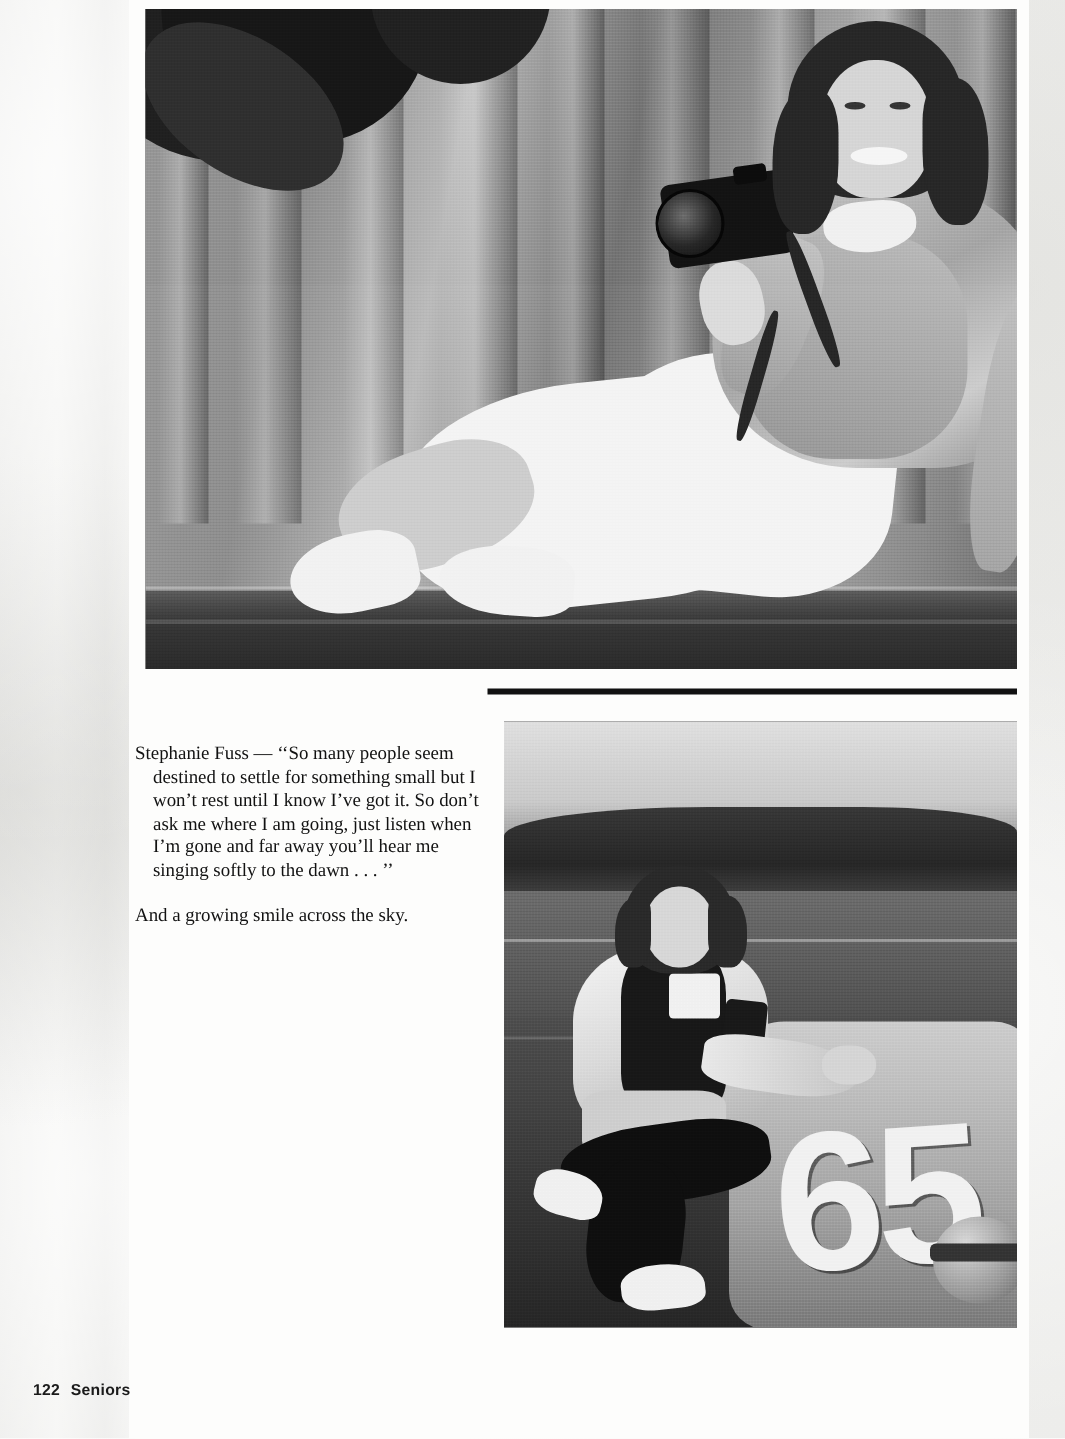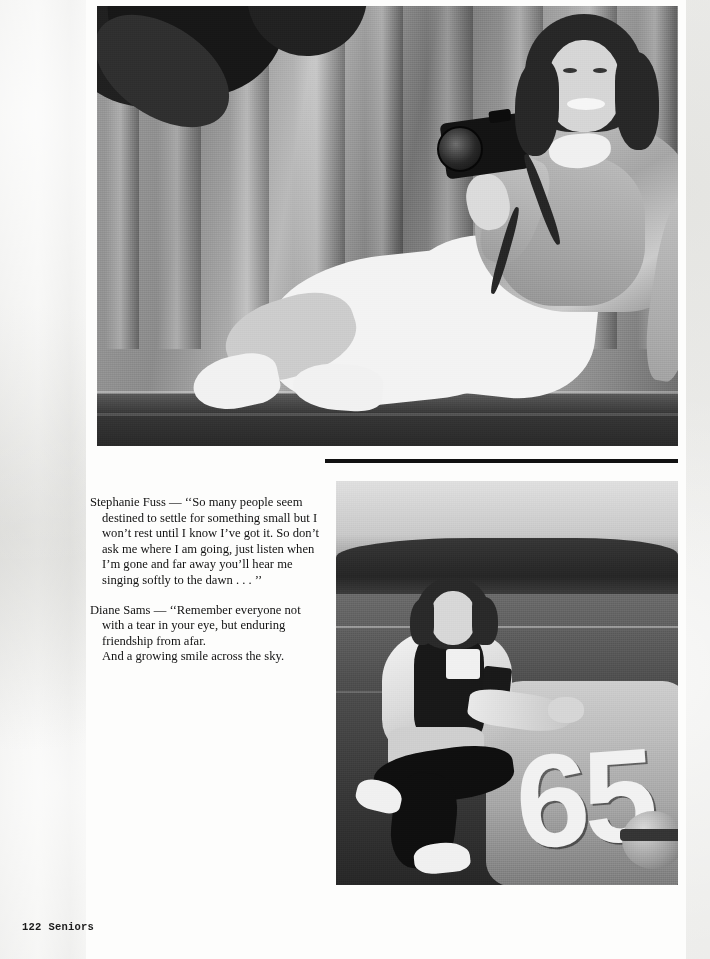--- a/index.html
+++ b/index.html
@@ -289,21 +289,21 @@
   .quote p + p {
     text-indent: 0;
     padding-left: 12px;
   }
 
   
   #footer {
     position: absolute;
     left: 22px;
     bottom: 26px;
-    font-family: Liberation Mono, monospace;
+    font-family: Liberation Sans, sans-serif;
     font-size: 10.5px;
     font-weight: bold;
     color: #1a1a1a;
     letter-spacing: 0.2px;
   }
   #footer .pg { margin-right: 7px; }
 </style>
 </head>
 <body>
 
@@ -400,21 +400,20 @@
     <div class="b-shoe" style="left:20px;  top:300px; width:46px;  height:30px; transform:rotate(14deg);"></div>
 
     <div class="b-grain"></div>
   </div>
 
   <div id="quotes">
     <div class="quote">
       <p>Stephanie Fuss — ‘‘So many people seem destined to settle for something small but I won’t rest until I know I’ve got it. So don’t ask me where I am going, just listen when I’m gone and far away you’ll hear me singing softly to the dawn . . . ’’</p>
     </div>
     <div class="quote">
-      <p>Diane Sams — ‘‘Remember everyone not with a tear in your eye, but enduring friendship from afar.</p>
       <p>And a growing smile across the sky.</p>
     </div>
   </div>
 
   <div id="footer">
     <span class="pg">122</span><span>Seniors</span>
   </div>
 </div>
 
 </body></html>

